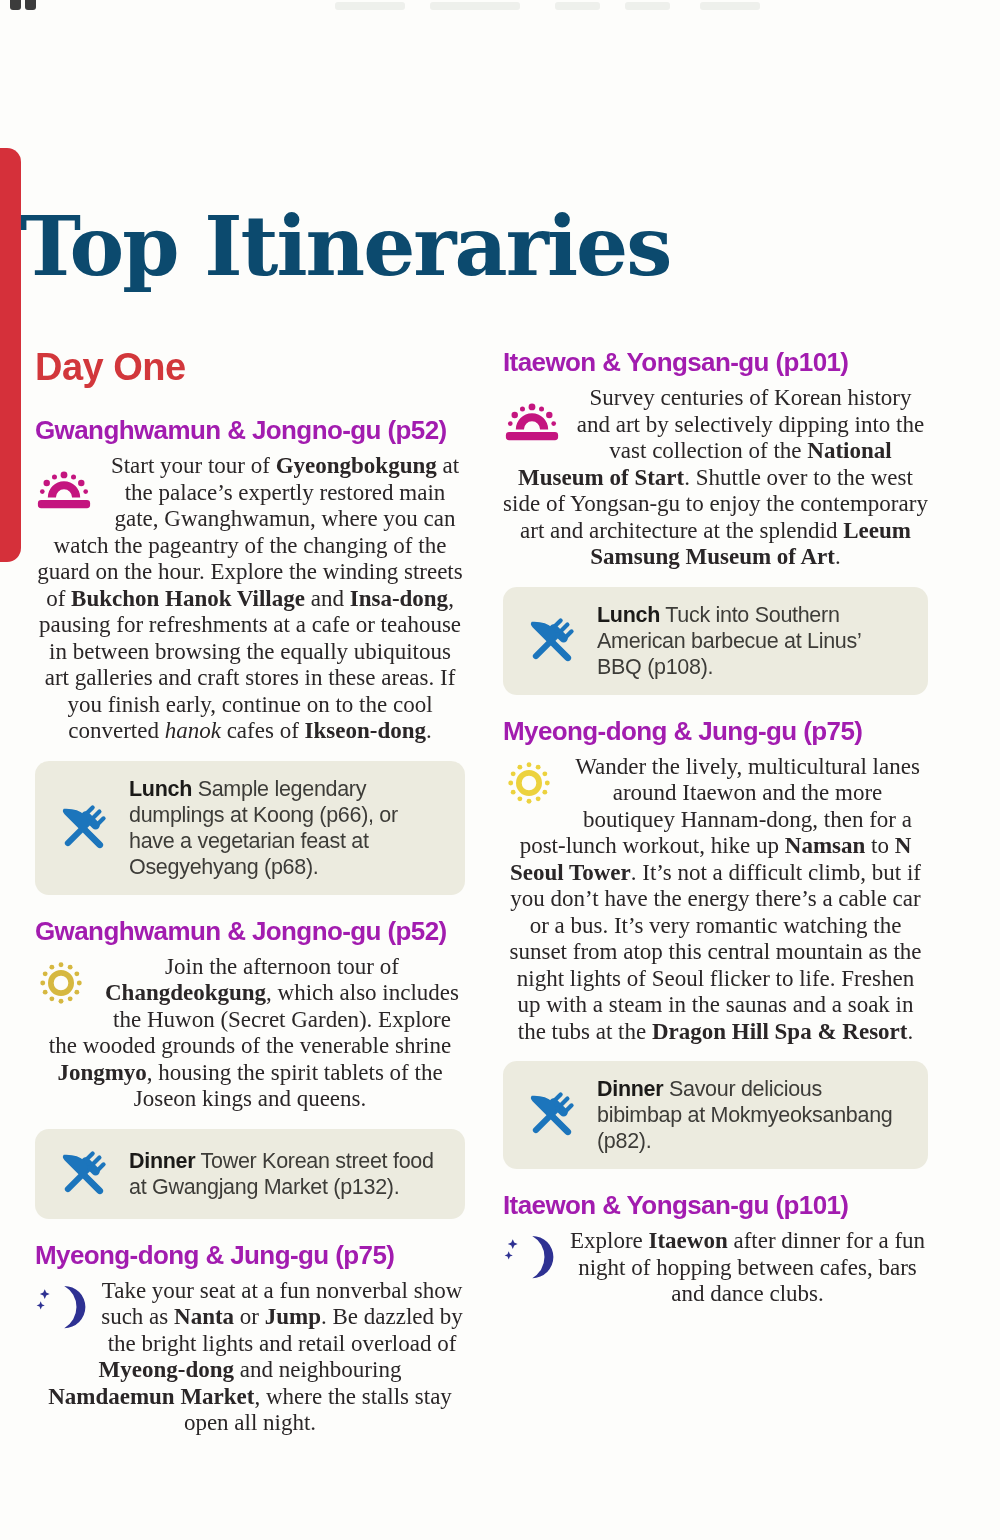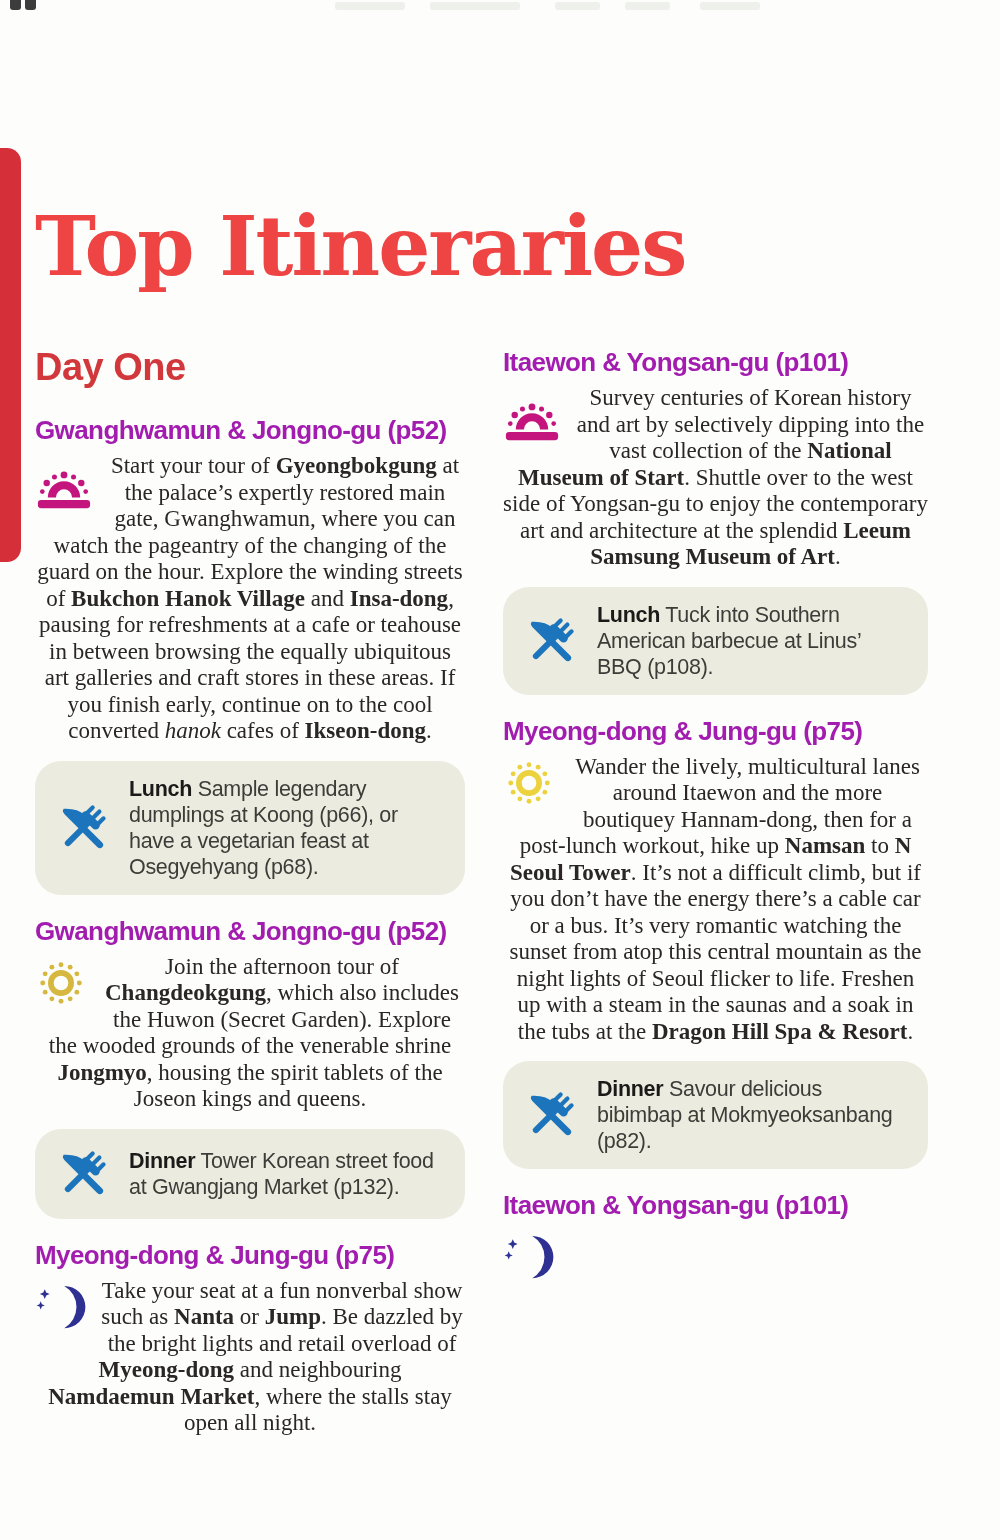--- a/index.html
+++ b/index.html
@@ -9,23 +9,23 @@
   }
   
   .ghost-blob{position:absolute;top:2px;height:8px;border-radius:3px;background:#eef0ec;}
   .corner-blob{position:absolute;top:0;height:10px;border-radius:0 0 3px 3px;background:#3c3c3c;}
   
   .red-tab{
     position:absolute;left:0;top:148px;width:21px;height:414px;
     background:#d5303a;border-radius:0 14px 14px 0;
   }
   .page-title{
-    position:absolute;left:35px;top:150px;width:900px;
+    position:absolute;left:20px;top:150px;width:900px;
     font-family:"DejaVu Serif",serif;font-weight:700;
-    font-size:82px;line-height:1;color:#ef4444;letter-spacing:-2px;
+    font-size:82px;line-height:1;color:#0c4a6e;letter-spacing:-2px;
   }
   .content{
     position:absolute;left:35px;top:348px;width:885px;
     display:grid;grid-template-columns:430px 425px;column-gap:38px;align-items:start;
   }
   .day-label{
     font-family:"Liberation Sans",sans-serif;font-weight:700;
     font-size:38px;line-height:1;color:#d2373b;letter-spacing:-0.5px;
     margin:0 0 30px 0;
   }
@@ -36,21 +36,21 @@
   }
   .section-heading.first{margin-top:0;}
   .body-para{
     font-size:23px;line-height:26.5px;margin:0;color:#2a2627;text-align:center;
   }
   .body-para::after{content:"";display:block;clear:both;}
   .float-icon{float:left;margin:3px 12px 0 0;}
   .b{font-weight:700;}
   .i{font-style:italic;}
   .mealbox{
-    background:#ecebdf;border-radius:26px;
+    background:#ecebdf;border-radius:14px;
     display:flex;align-items:center;gap:16px;
     padding:15px 18px;margin:16px 0 12px 0;
   }
   .mealbox .meal-icon{flex:none;display:block;}
   .meal-text{
     font-family:"Liberation Sans",sans-serif;font-size:21.5px;line-height:26px;
     color:#3d3c38;letter-spacing:-0.3px;
   }
   .meal-label{font-weight:700;color:#1b1a18;}
   
@@ -199,17 +199,18 @@
             <use href="#icon-forkknife"></use>
           </svg>
         <div class="meal-text"><span class="meal-label">Dinner</span><span><span> Savour delicious bibimbap at Mokmyeoksanbang (p82).</span></span></div>
       </div>
 
       <h3 class="section-heading">Itaewon &amp; Yongsan-gu (p101)</h3>
       <p class="body-para">
         <svg class="float-icon ic-navy" width="52" height="52" viewBox="0 0 64 64" fill="currentColor">
             <use href="#icon-moon"></use>
           </svg>
+        <span><span>Explore </span><span class="b">Itaewon</span><span> after dinner for a fun night of hopping between cafes, bars and dance clubs.</span></span>
       </p>
     </div>
 
   </div>
 </div>
 
 </body></html>

